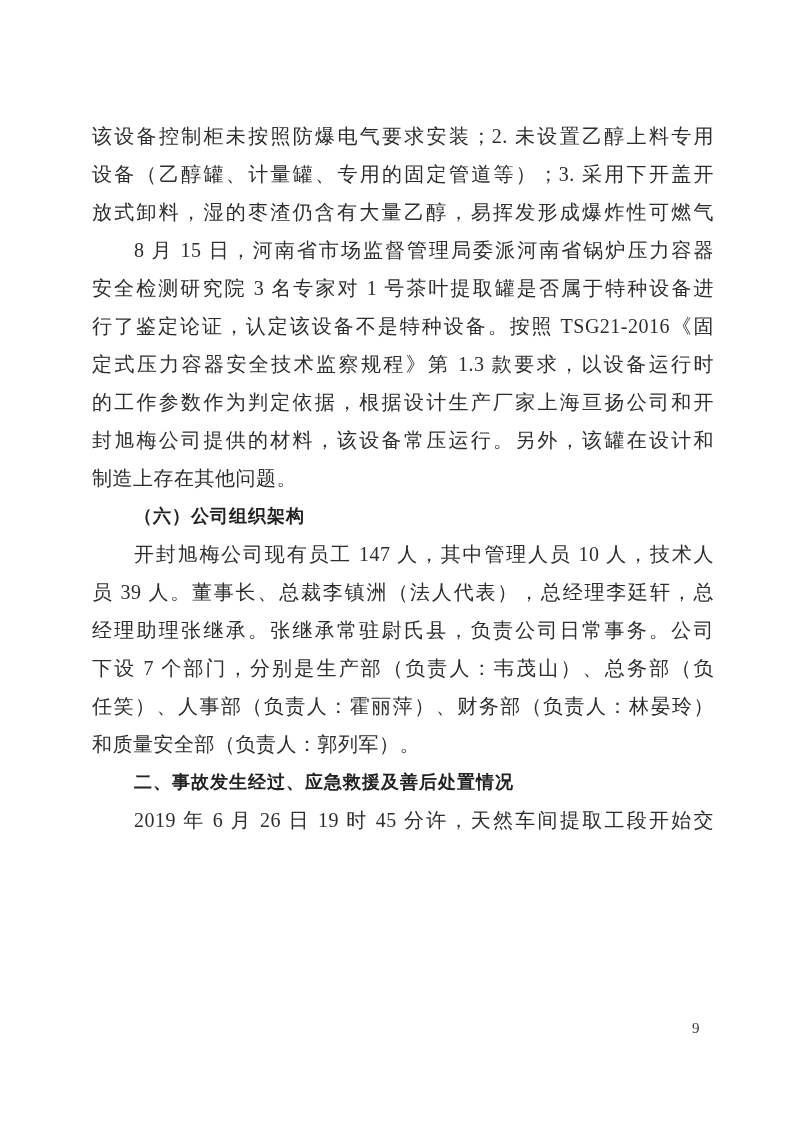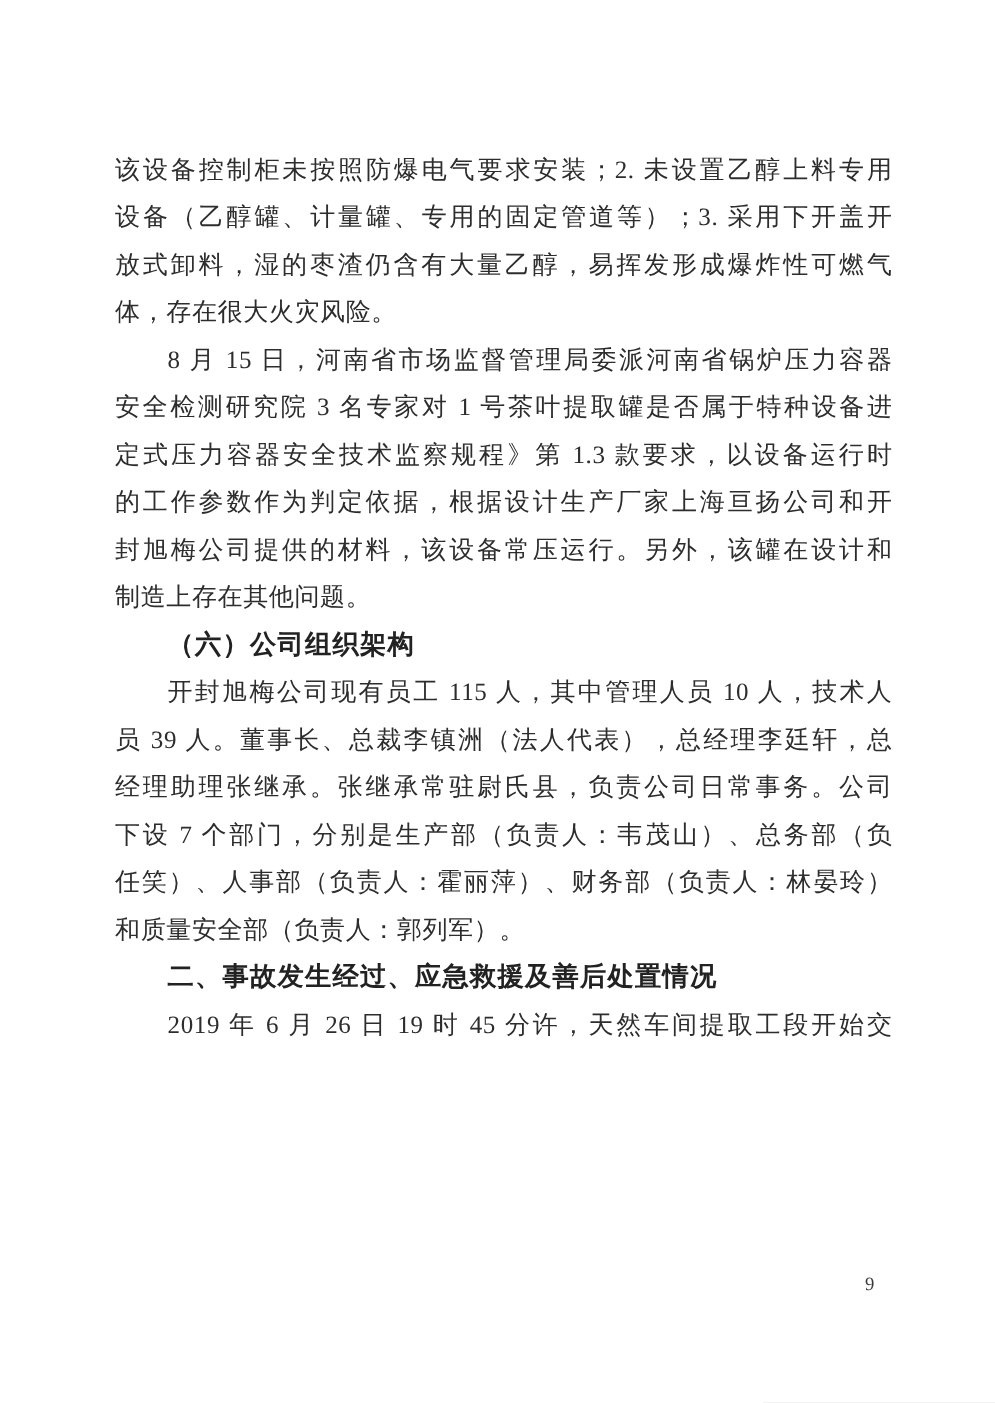--- a/index.html
+++ b/index.html
@@ -38,21 +38,21 @@
     text-justify: inter-character;
   }
   
   .ind {
     text-indent: 42px;
   }
   
   .hd {
     font-family: "Liberation Sans", "DejaVu Sans", sans-serif;
     font-weight: 700;
-    font-size: 21px;
+    font-size: 18px;
     letter-spacing: 1px;
     color: #222222;
   }
   .pageno {
     position: absolute;
     left: 692px;
     top: 1018px;
     font-size: 15px;
     line-height: 20px;
     color: #3a3a3a;
@@ -60,29 +60,29 @@
   }
 </style>
 </head>
 <body>
 
 <div class="page">
   <div class="content">
     <div class="ln j">该设备控制柜未按照防爆电气要求安装；2. 未设置乙醇上料专用</div>
     <div class="ln j">设备（乙醇罐、计量罐、专用的固定管道等）；3. 采用下开盖开</div>
     <div class="ln j">放式卸料，湿的枣渣仍含有大量乙醇，易挥发形成爆炸性可燃气</div>
-    <div class="ln">体，存在很大火灾风险。</div>
     <div class="ln j ind">8 月 15 日，河南省市场监督管理局委派河南省锅炉压力容器</div>
     <div class="ln j">安全检测研究院 3 名专家对 1 号茶叶提取罐是否属于特种设备进</div>
+    <div class="ln j">行了鉴定论证，认定该设备不是特种设备。按照 TSG21-2016《固</div>
     <div class="ln j">定式压力容器安全技术监察规程》第 1.3 款要求，以设备运行时</div>
     <div class="ln j">的工作参数作为判定依据，根据设计生产厂家上海亘扬公司和开</div>
     <div class="ln j">封旭梅公司提供的材料，该设备常压运行。另外，该罐在设计和</div>
     <div class="ln">制造上存在其他问题。</div>
     <div class="ln hd ind">（六）公司组织架构</div>
-    <div class="ln j ind">开封旭梅公司现有员工 115 人，其中管理人员 10 人，技术人</div>
+    <div class="ln j ind">开封旭梅公司现有员工 147 人，其中管理人员 10 人，技术人</div>
     <div class="ln j">员 39 人。董事长、总裁李镇洲（法人代表），总经理李廷轩，总</div>
     <div class="ln j">经理助理张继承。张继承常驻尉氏县，负责公司日常事务。公司</div>
     <div class="ln j">下设 7 个部门，分别是生产部（负责人：韦茂山）、总务部（负</div>
     <div class="ln j">任笑）、人事部（负责人：霍丽萍）、财务部（负责人：林晏玲）</div>
     <div class="ln">和质量安全部（负责人：郭列军）。</div>
     <div class="ln hd ind">二、事故发生经过、应急救援及善后处置情况</div>
     <div class="ln j ind">2019 年 6 月 26 日 19 时 45 分许，天然车间提取工段开始交</div>
   </div>
   <div class="pageno">9</div>
 </div>

